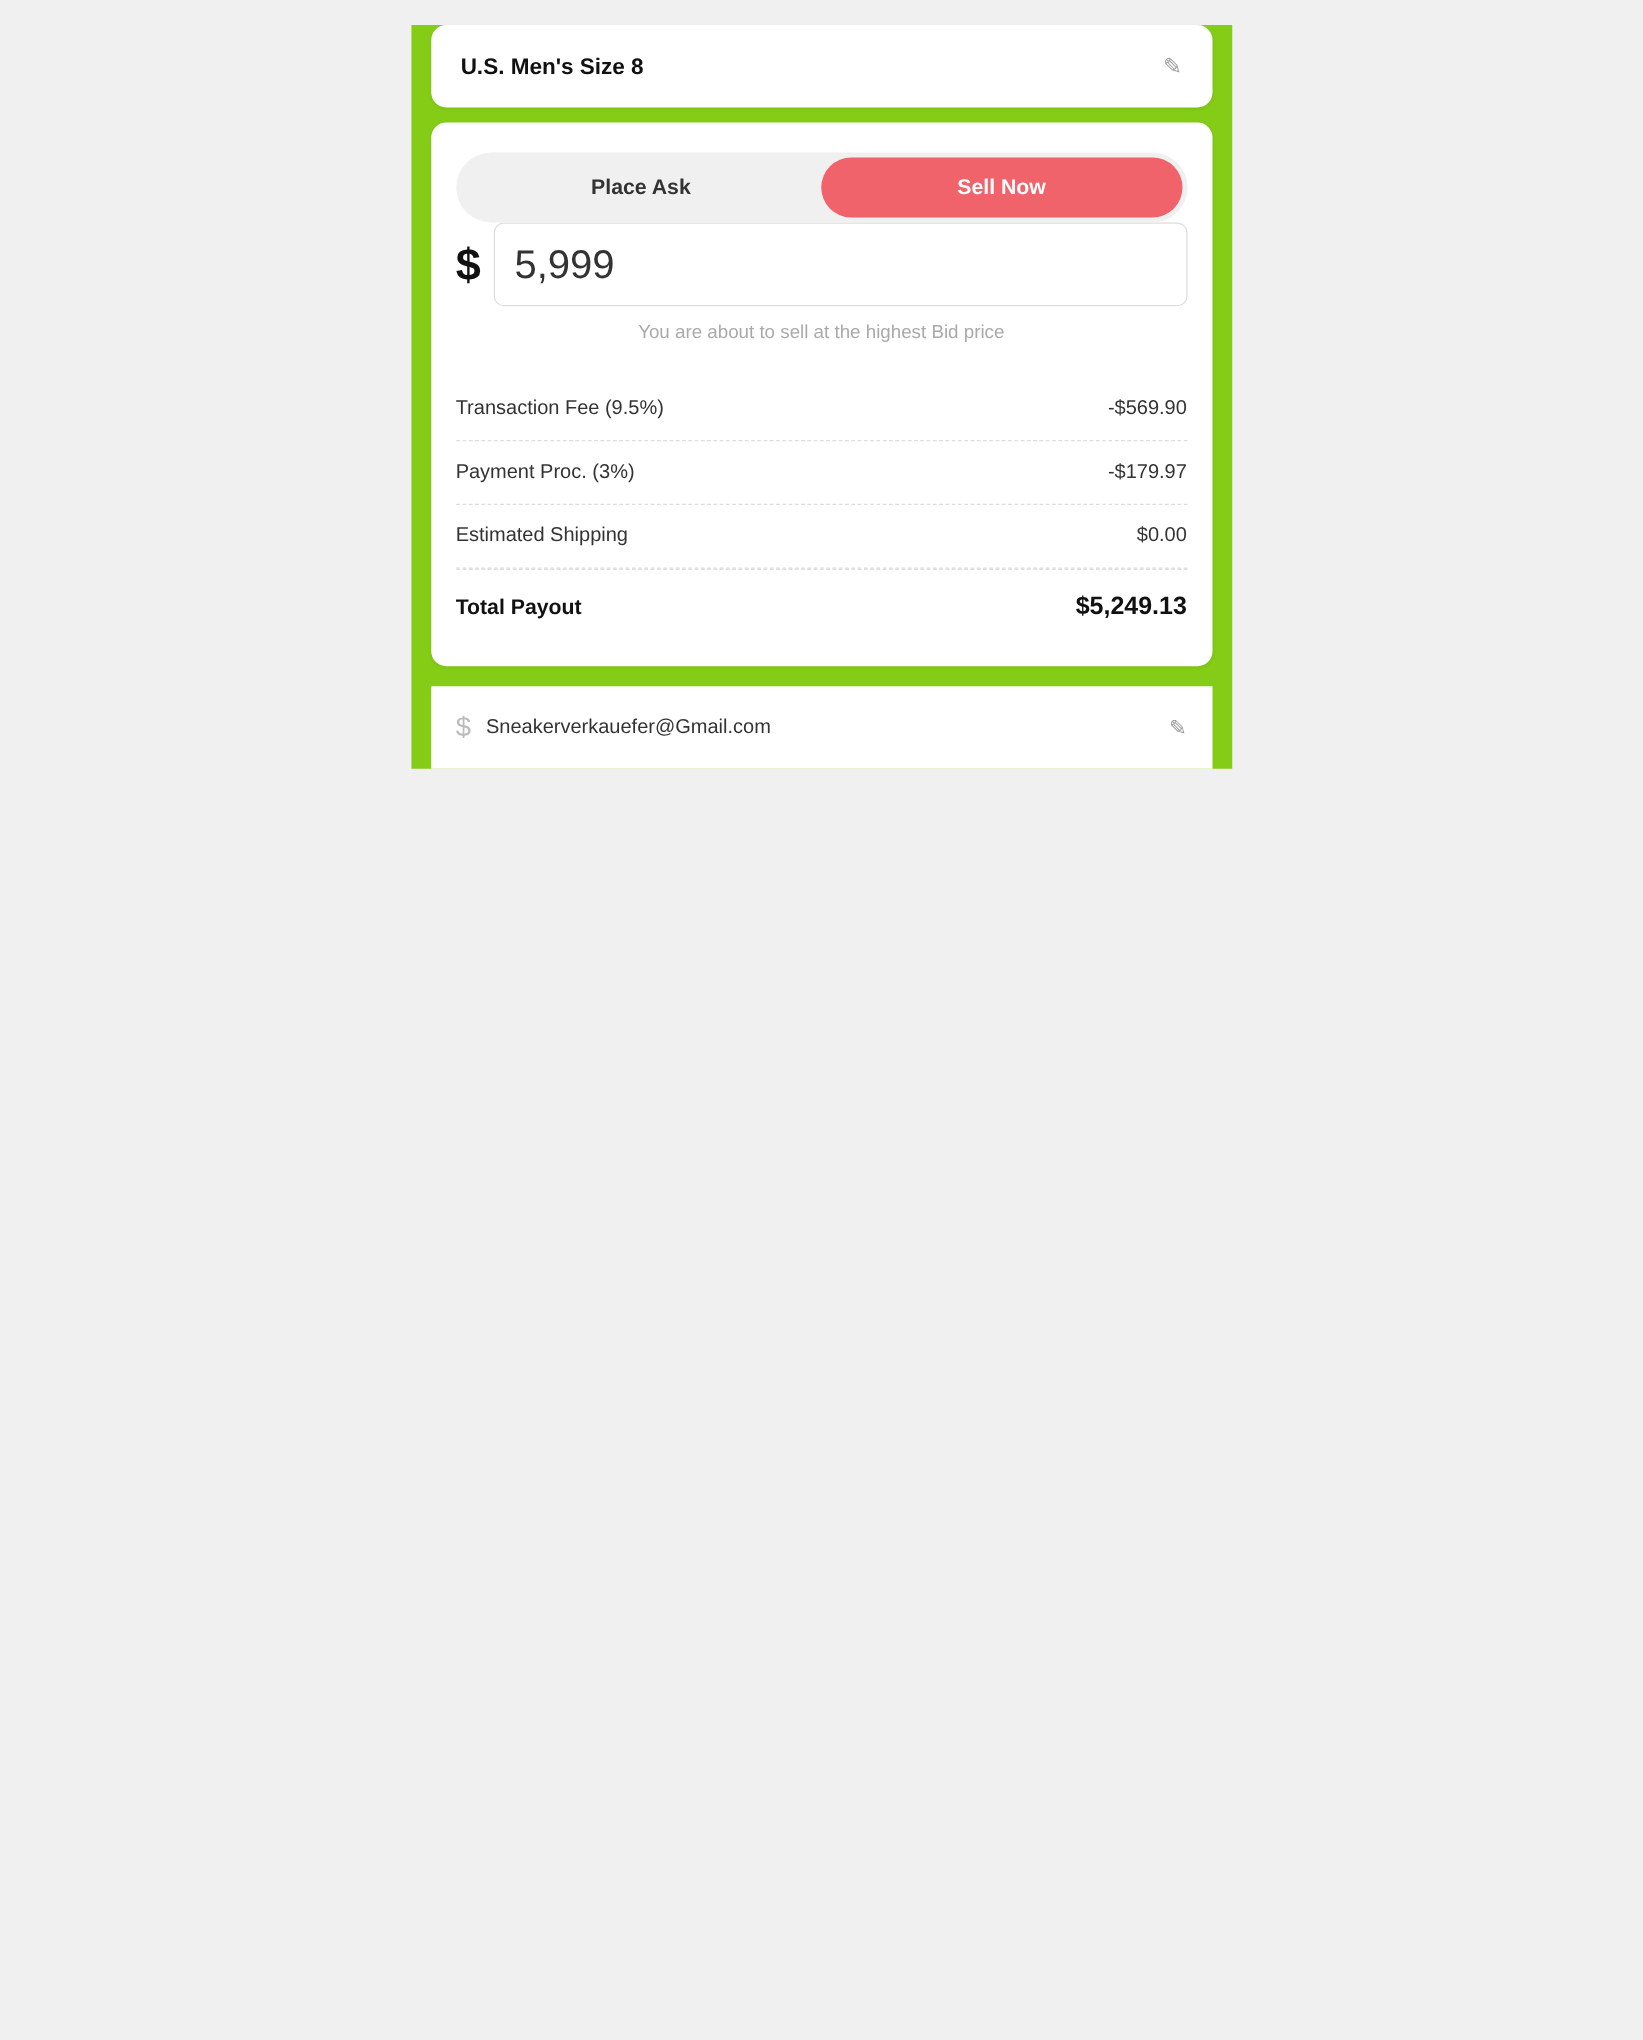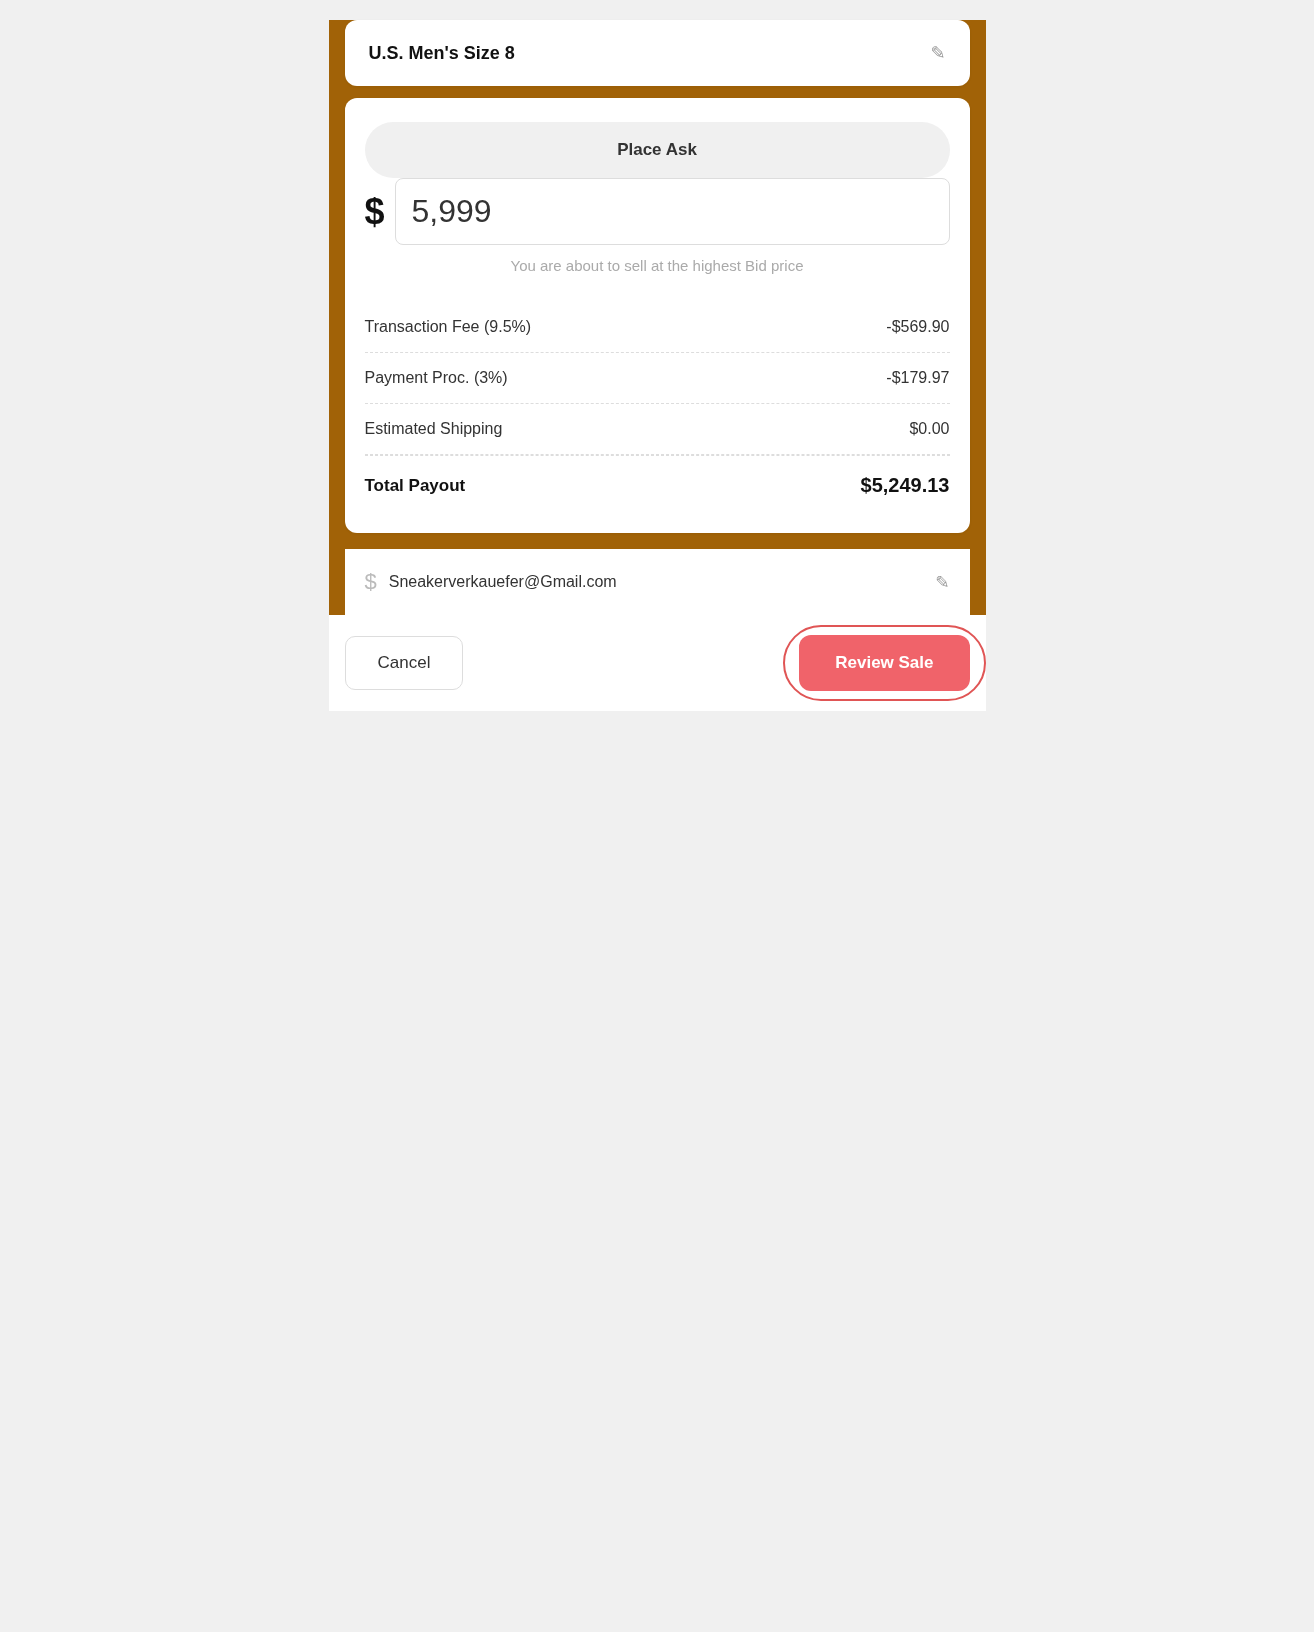--- a/index.html
+++ b/index.html
@@ -10,21 +10,21 @@
     }
 
     body {
       background-color: #f0f0f0;
       width: 657px;
       min-height: 816px;
       margin: 0 auto;
     }
 
     .page-wrapper {
-      background-color: #a16207;
+      background-color: #84cc16;
       padding: 0;
     }
 
     
     .size-card {
       background: #ffffff;
       border-radius: 12px;
       margin: 20px 16px 12px 16px;
       padding: 22px 24px;
       display: flex;
@@ -267,20 +267,21 @@
 
   <div class="size-card">
     <span class="size-label">U.S. Men's Size 8</span>
     <span class="edit-icon">✎</span>
   </div>
 
   <div class="main-card">
 
     <div class="tab-toggle">
       <button class="tab-btn inactive">Place Ask</button>
+      <button class="tab-btn active">Sell Now</button>
     </div>
 
     <div class="price-input-row">
       <span class="dollar-sign">$</span>
       <div class="price-input-wrapper">
         <span class="price-value">5,999</span>
       </div>
     </div>
 
     <p class="helper-text">You are about to sell at the highest Bid price</p>
@@ -313,21 +314,14 @@
   </div>
 
   <div class="payout-row">
     <div class="payout-left">
       <span class="dollar-icon">$</span>
       <span class="payout-email">Sneakerverkauefer@Gmail.com</span>
     </div>
     <span class="edit-icon-small">✎</span>
   </div>
 
-  <div class="bottom-bar">
-    <button class="cancel-btn">Cancel</button>
-    <div class="review-btn-wrapper">
-      <div class="oval-highlight"></div>
-      <button class="review-btn">Review Sale</button>
-    </div>
-  </div>
 
 </div>
 
 </body></html>

